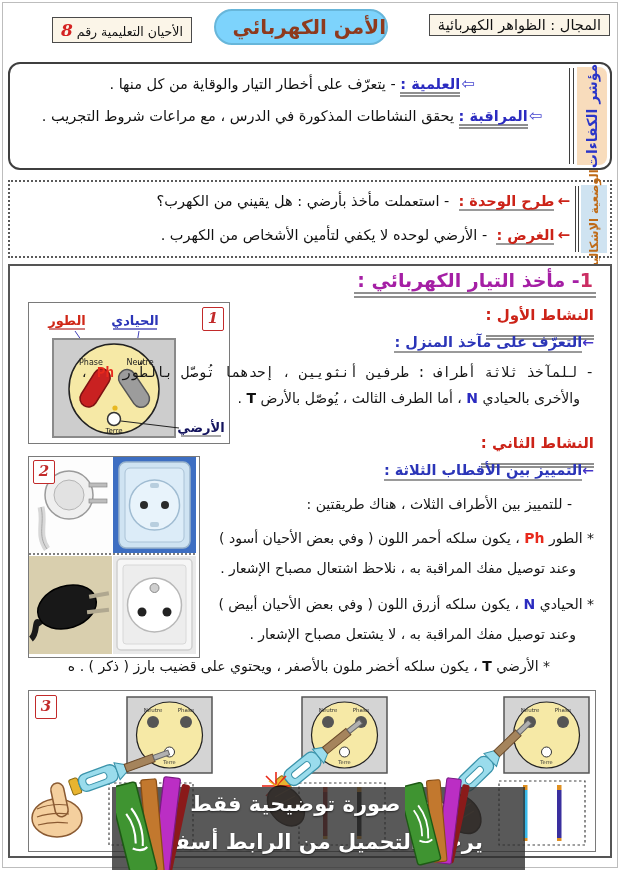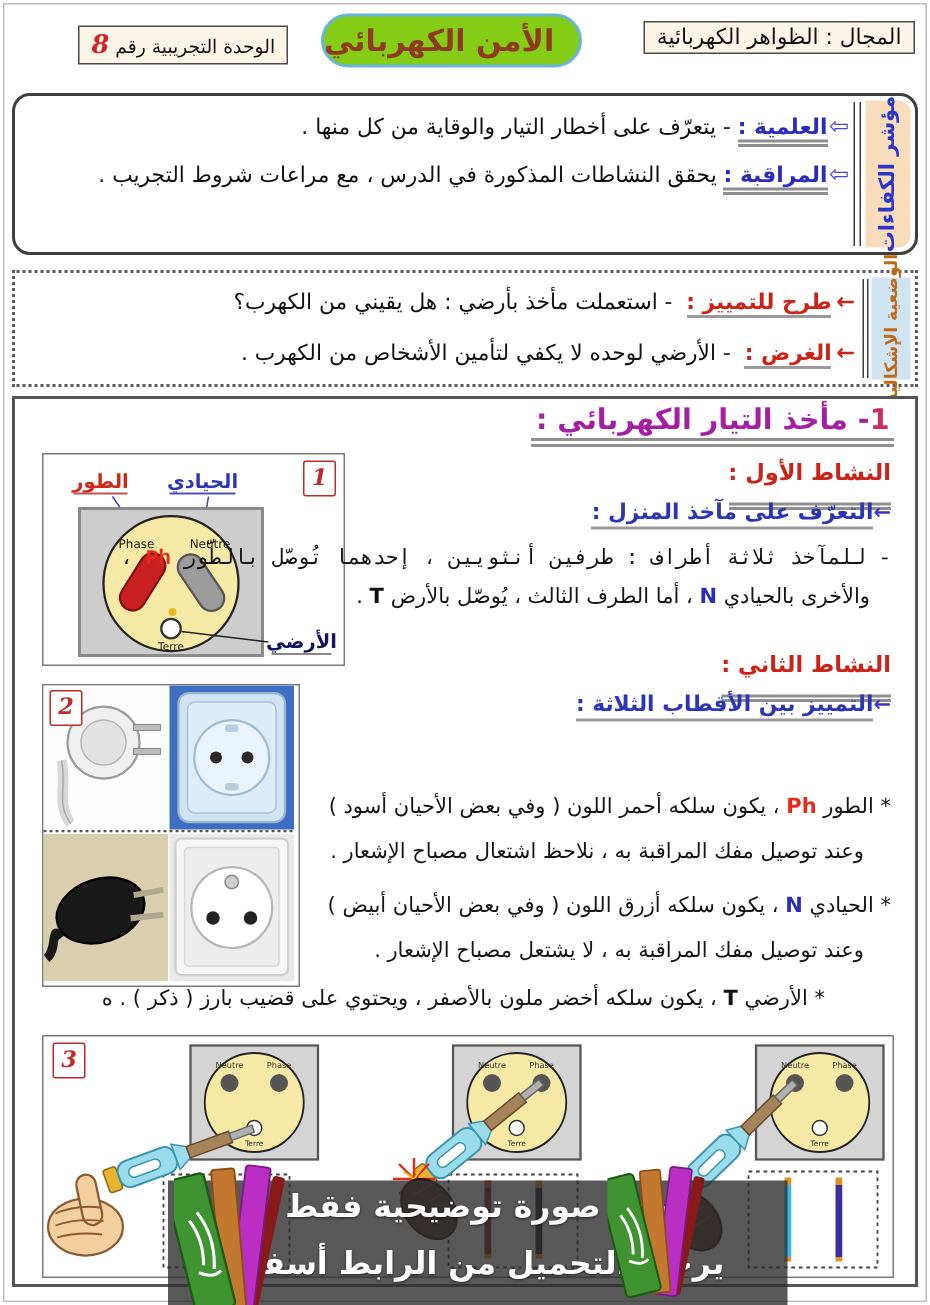--- a/index.html
+++ b/index.html
@@ -8,30 +8,30 @@
   .frame{position:absolute;inset:2px;border:1px solid #bdbdbd;}
   .abs{position:absolute;}
   .rtl{direction:rtl;text-align:right;white-space:nowrap;}
 
   
   .hdr-box{border:1px solid #4a4a4a;background:#fbf5e8;padding:2px 8px;font-size:13.5px;}
   #hdr-unit{left:52px;top:17px;font-size:12.5px;}
   #hdr-unit .num8{color:#d42222;font-family:"DejaVu Serif",serif;font-style:italic;font-weight:bold;font-size:17px;}
   #hdr-domain{right:10px;top:14px;font-size:14.5px;}
   #hdr-title{left:214px;top:9px;width:170px;height:32px;border:2.5px solid #67b6da;border-radius:20px;
-             background:#84cc16;color:#8e3a1d;font-weight:bold;font-size:20px;text-align:left;line-height:32px;}
+             background:#7dd3fc;color:#8e3a1d;font-weight:bold;font-size:20px;text-align:right;line-height:32px;}
 
   
   #comp-box{left:8px;top:62px;width:600px;height:104px;border:2px solid #3f3f3f;border-radius:12px;background:#fff;}
   #comp-strip{position:absolute;right:3px;top:3px;bottom:3px;width:30px;background:#f8dcbc;border-radius:0 8px 8px 0;}
   .vrot{position:absolute;left:50%;top:50%;transform:translate(-50%,-50%) rotate(-90deg);white-space:nowrap;}
   #comp-strip .vrot{color:#2b35c8;font-weight:bold;font-size:14px;}
   .vline{position:absolute;top:4px;bottom:4px;width:0;border-left:1.2px solid #3f3f3f;}
   #comp-rows{position:absolute;right:44px;left:8px;top:4px;}
-  .crow{direction:rtl;text-align:right;height:32px;line-height:32px;font-size:14.5px;white-space:nowrap;}
+  .crow{direction:rtl;text-align:center;height:32px;line-height:32px;font-size:14.5px;white-space:nowrap;}
   .arrB{color:#4747d0;font-size:16px;margin-left:1px;}
   .lblB{color:#2b2bc0;font-weight:bold;border-bottom:5px double #8f8f8f;padding-bottom:0;}
   .arrR{color:#cc2318;font-weight:bold;font-size:15px;margin-left:3px;}
   .lblR{color:#cc2318;font-weight:bold;border-bottom:2.5px solid #9a9a9a;}
 
   
   #prob-box{left:8px;top:180px;width:600px;height:74px;border:2px dotted #5a5a5a;background:#fff;}
   #prob-strip{position:absolute;right:3px;top:3px;bottom:3px;width:26px;background:#cfe3f1;}
   #prob-strip .vrot{color:#bf6a16;font-weight:bold;font-size:11.5px;}
   #prob-rows{position:absolute;right:40px;left:8px;top:2px;}
@@ -72,21 +72,21 @@
   .logo{position:absolute;z-index:51;}
   #logo-left{left:4px;top:-18px;}
   #logo-right{right:52px;top:-16px;}
 </style>
 </head>
 <body>
 
 <div class="frame"></div>
 
 <div class="abs hdr-box" id="hdr-unit">
-  <span class="rtl"><span>الوحدة التجريبية رقم </span><span class="num8">8</span></span>
+  <span class="rtl"><span>الأحيان التعليمية رقم </span><span class="num8">8</span></span>
 </div>
 <div class="abs" id="hdr-title">الأمن الكهربائي</div>
 <div class="abs hdr-box" id="hdr-domain">
   <span class="rtl">المجال : الظواهر الكهربائية</span>
 </div>
 
 <div class="abs" id="comp-box">
   <div id="comp-strip">
     <span class="vrot">مؤشر الكفاءات</span>
   </div>
@@ -103,21 +103,21 @@
 </div>
 
 <div class="abs" id="prob-box">
   <div id="prob-strip">
     <span class="vrot">الوضعية الإشكالية</span>
   </div>
   <div class="vline" style="right:31px;"></div>
   <div class="vline" style="right:34px;"></div>
   <div id="prob-rows">
     <div class="prow">
-      <span class="arrR">←</span><span class="lblR">طرح للتمييز :</span>&nbsp;&nbsp;<span>- استعملت مأخذ بأرضي : هل يقيني من الكهرب؟</span>
+      <span class="arrR">←</span><span class="lblR">طرح الوحدة :</span>&nbsp;&nbsp;<span>- استعملت مأخذ بأرضي : هل يقيني من الكهرب؟</span>
     </div>
     <div class="prow">
       <span class="arrR">←</span><span class="lblR">الغرض :</span>&nbsp;&nbsp;<span>- الأرضي لوحده لا يكفي لتأمين الأشخاص من الكهرب .</span>
     </div>
   </div>
 </div>
 
 <div class="abs" id="main-box">
 
   <div id="sec-title">
@@ -152,20 +152,21 @@
     </svg>
   </div>
 
   <div class="tl" style="top:40px;right:16px;"><span class="hAct">النشاط الأول :</span></div>
   <div class="tl" style="top:68px;right:16px;"><span class="arrV">←</span><span class="hSub">التعرّف على مآخذ المنزل :</span></div>
   <div class="tl" style="top:98px;right:16px;font-family:Liberation Mono, monospace;"><span>- للمآخذ ثلاثة أطراف : طرفين أنثويين ، إحدهما تُوصّل بالطّور </span><span class="ph">Ph</span><span> ،</span></div>
   <div class="tl" style="top:124px;right:30px;"><span>والأخرى بالحيادي </span><span class="nn">N</span><span> ، أما الطرف الثالث ، يُوصّل بالأرض </span><span class="tt">T</span><span> .</span></div>
 
   <div class="tl" style="top:168px;right:16px;"><span class="hAct">النشاط الثاني :</span></div>
   <div class="tl" style="top:196px;right:16px;"><span class="arrV">←</span><span class="hSub">التمييز بين الأقطاب الثلاثة :</span></div>
+  <div class="tl" style="top:230px;right:38px;"><span>- للتمييز بين الأطراف الثلاث ، هناك طريقتين :</span></div>
 
   <div class="fig" id="fig2">
     <div class="badge" id="badge2">2</div>
     <svg width="167" height="197" viewBox="0 0 167 197">
       <rect x="0" y="0" width="83" height="96" fill="#fdfdfd"></rect>
       <g>
         <path d="M18,92 C8,78 16,66 12,50" stroke="#d8d8d8" stroke-width="7" fill="none"></path>
         <path d="M18,92 C8,78 16,66 12,50" stroke="#a8a8a8" stroke-width="1" fill="none"></path>
         <circle cx="40" cy="38" r="24" fill="#efefef" stroke="#9a9a9a" stroke-width="1.5"></circle>
         <circle cx="40" cy="38" r="15" fill="#e2e2e2" stroke="#b5b5b5"></circle>

